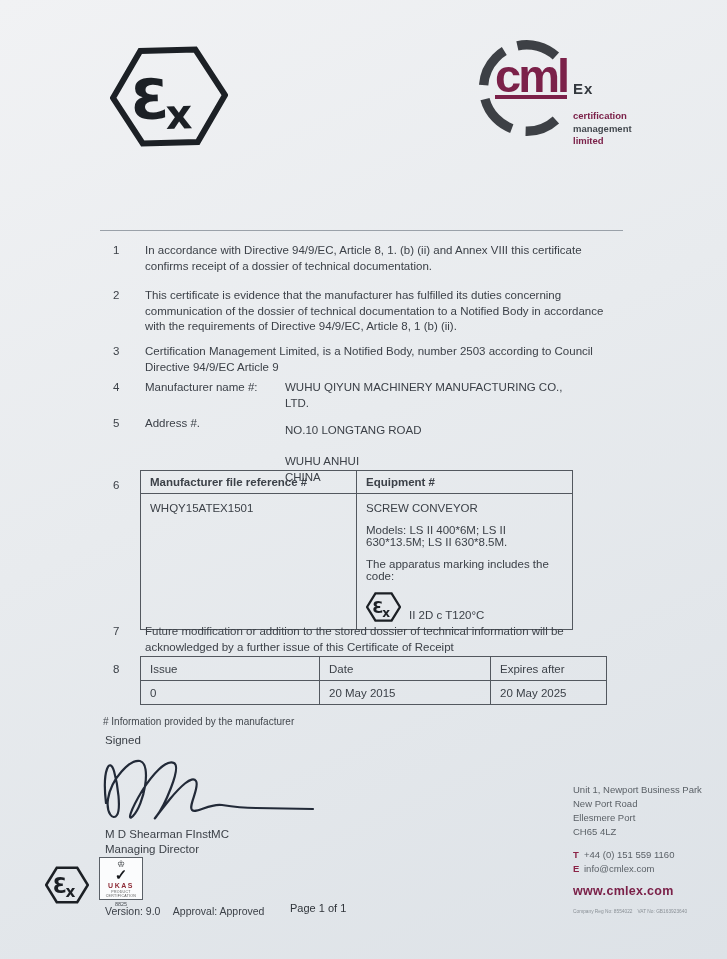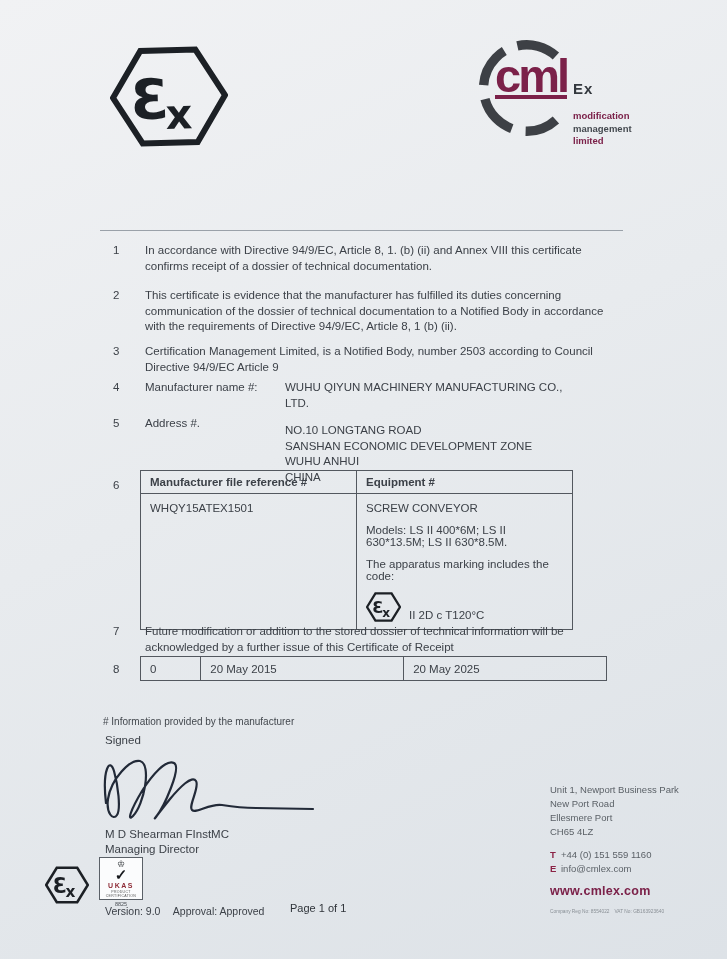--- a/index.html
+++ b/index.html
@@ -62,21 +62,21 @@
   .ukas-crown{font-size:9px;line-height:8px;color:#1c2025;}
   .ukas-check{font-size:15px;line-height:14px;font-weight:bold;color:#15181c;}
   .ukas-name{font-size:7px;font-weight:bold;letter-spacing:1.5px;color:#8d2a35;line-height:8px;}
   .ukas-sub{font-size:3.5px;color:#555;line-height:4px;letter-spacing:.3px;}
   .ukas-number{font-size:5.5px;color:#4a4f55;margin-top:1px;}
 
   .version-line{position:absolute;left:105px;top:905px;font-size:10.5px;}
   .version-line span{margin-right:10px;}
   .page-number{position:absolute;left:290px;top:902px;font-size:11px;font-weight:normal;color:#2f343a;}
 
-  .contact{position:absolute;left:550px;top:783px;width:150px;font-size:9.5px;color:#5b6167;line-height:14px;}
+  .contact{position:absolute;left:573px;top:783px;width:150px;font-size:9.5px;color:#5b6167;line-height:14px;}
   .contact-rows{margin-top:9px;}
   .contact-label{color:#8b2346;font-weight:bold;display:inline-block;width:11px;}
   .website{margin-top:8px;font-size:12.5px;font-weight:bold;color:#7b2149;letter-spacing:.3px;}
   .reg{margin-top:7px;font-size:4.8px;color:#8a9096;white-space:nowrap;}
   .reg span{margin-right:5px;}
 </style>
 </head>
 <body>
 
 <div class="page">
@@ -87,21 +87,21 @@
     <text class="exmark-glyph" x="56" y="85" font-size="42">x</text>
   </svg>
 
   <div class="cml-logo">
     <svg class="cml-arc" viewBox="0 0 100 106">
       <path d="M85,19 A46,46 0 1 0 85,87" fill="none" stroke="#3d4045" stroke-width="10" stroke-dasharray="44 15"></path>
     </svg>
     <span class="cml-word">cml</span>
     <span class="cml-ex">Ex</span>
     <div class="cml-lines">
-      <span class="cml-line-maroon">modification</span>
+      <span class="cml-line-maroon">certification</span>
       <span class="cml-line-gray">management</span>
       <span class="cml-line-maroon">limited</span>
     </div>
   </div>
 
   <div class="rule"></div>
 
   <div class="clause c1">
     <span class="num">1</span>
     <span class="body">In accordance with Directive 94/9/EC, Article 8, 1. (b) (ii) and Annex VIII this certificate confirms receipt of a dossier of technical documentation.</span>
@@ -125,21 +125,21 @@
         <span>LTD.</span>
       </span>
     </span>
   </div>
 
   <div class="clause c5">
     <span class="num">5</span>
     <span class="body">
       <span class="kv-label">Address #.</span><span class="kv-value kv-pad">
         <span>NO.10 LONGTANG ROAD</span><br>
-        <span>SANSHAN ECONOMIC DEVELOPMENT ZONE</span><br>
+        <br>
         <span>WUHU ANHUI</span><br>
         <span>CHINA</span>
       </span>
     </span>
   </div>
 
   <div class="clause" style="top:478px">
     <span class="num">6</span>
   </div>
 
@@ -174,20 +174,25 @@
     <span class="num">7</span>
     <span class="body">Future modification or addition to the stored dossier of technical information will be acknowledged by a further issue of this Certificate of Receipt</span>
   </div>
 
   <div class="clause" style="top:662px">
     <span class="num">8</span>
   </div>
 
   <table class="table8">
     <tbody>
+        <tr>
+      <td class="t8-c1">Issue</td>
+      <td class="t8-c2">Date</td>
+      <td>Expires after</td>
+    </tr>
     <tr>
       <td>0</td>
       <td>20 May 2015</td>
       <td>20 May 2025</td>
     </tr>
   </tbody>
     </table>
 
   <div class="footnote"># Information provided by the manufacturer</div>
 

